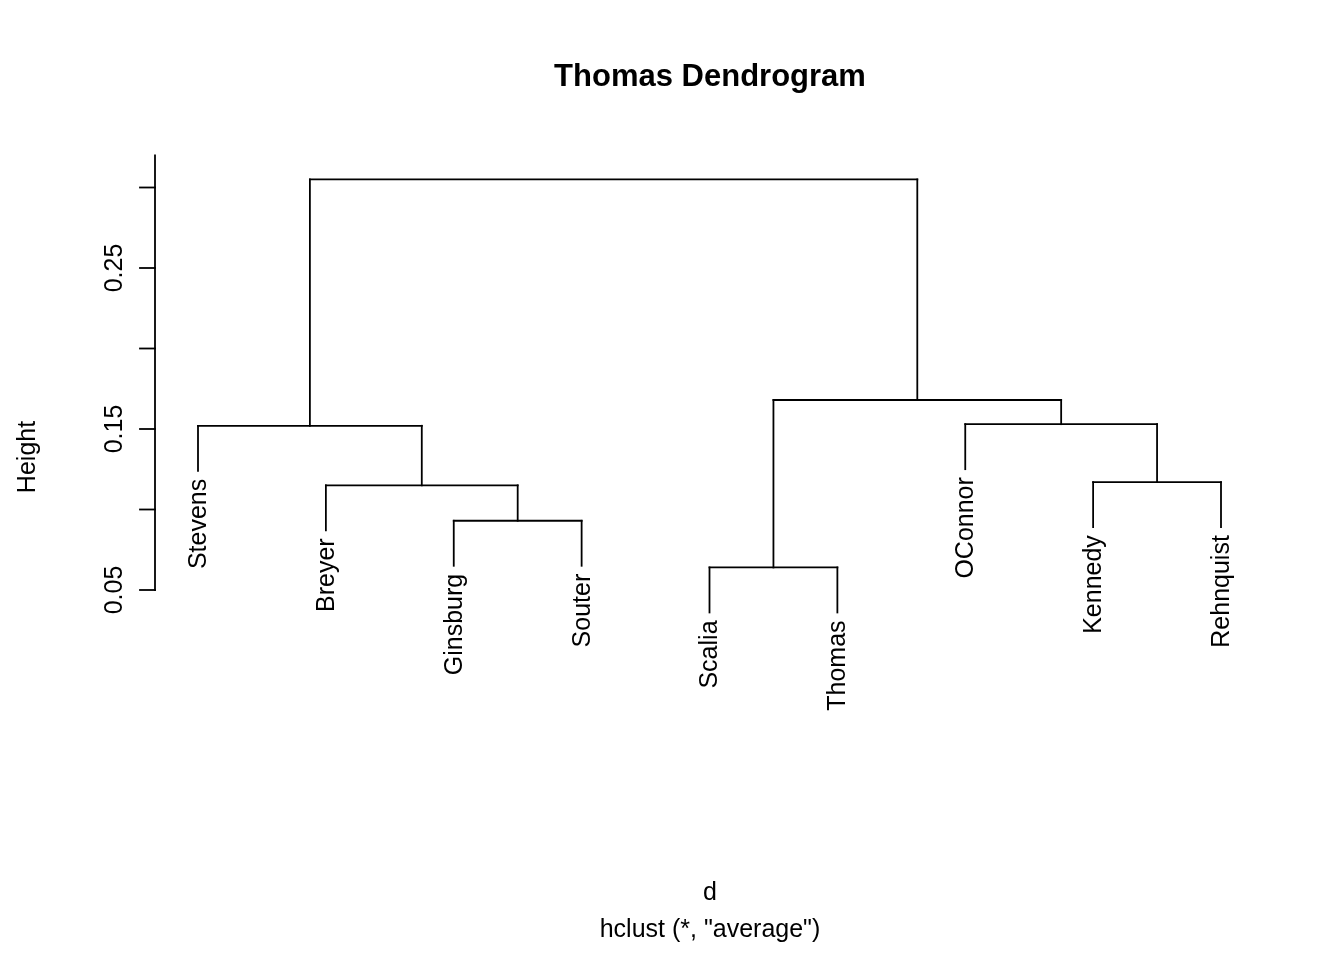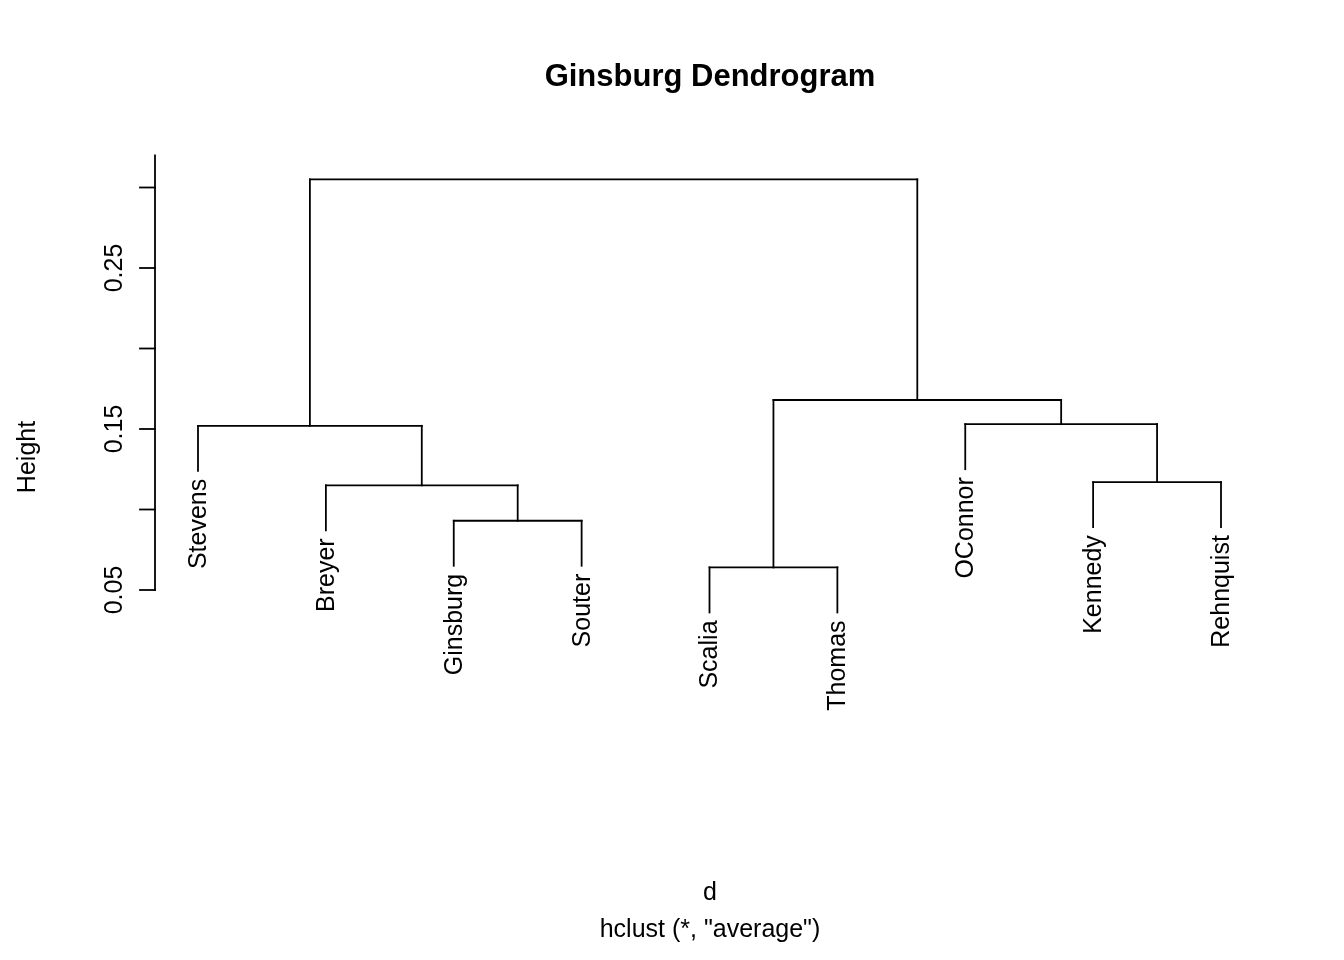--- a/index.html
+++ b/index.html
@@ -77,17 +77,17 @@
       <line x1="965.25" y1="424.17" x2="1157.0625" y2="424.17" stroke="#000000" stroke-width="1.8" stroke-linecap="square"></line>
       <line x1="965.25" y1="424.17" x2="965.25" y2="469.17" stroke="#000000" stroke-width="1.8" stroke-linecap="square"></line>
       <text x="973.25" y="477.17" transform="rotate(-90 973.25 477.17)" text-anchor="end" font-size="25" fill="#000000">OConnor</text>
       <line x1="1157.0625" y1="424.17" x2="1157.0625" y2="482.13" stroke="#000000" stroke-width="1.8" stroke-linecap="square"></line>
       <line x1="1093.125" y1="482.13" x2="1221" y2="482.13" stroke="#000000" stroke-width="1.8" stroke-linecap="square"></line>
       <line x1="1093.125" y1="482.13" x2="1093.125" y2="527.13" stroke="#000000" stroke-width="1.8" stroke-linecap="square"></line>
       <text x="1101.125" y="535.13" transform="rotate(-90 1101.125 535.13)" text-anchor="end" font-size="25" fill="#000000">Kennedy</text>
       <line x1="1221" y1="482.13" x2="1221" y2="527.13" stroke="#000000" stroke-width="1.8" stroke-linecap="square"></line>
       <text x="1229" y="535.13" transform="rotate(-90 1229 535.13)" text-anchor="end" font-size="25" fill="#000000">Rehnquist</text>
     </svg>
-  <div class="title">Ginsburg Dendrogram</div>
+  <div class="title">Thomas Dendrogram</div>
   <div class="ylab">Height</div>
   <div class="xlab1">d</div>
   <div class="xlab2">hclust (*, "average")</div>
 </div>
 
 </body></html>

